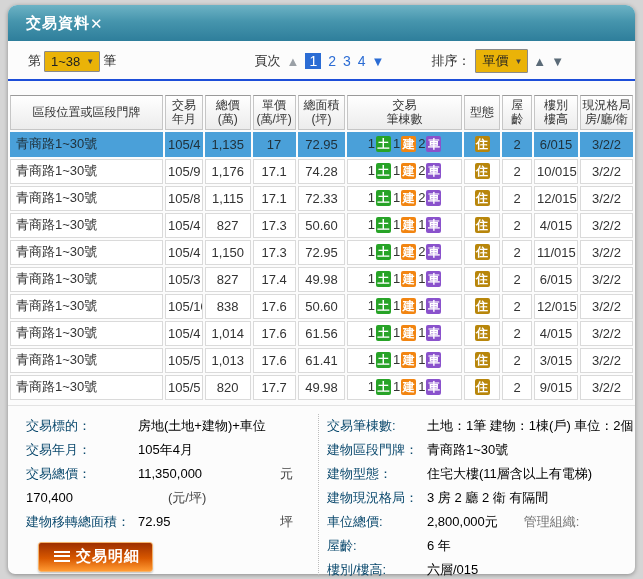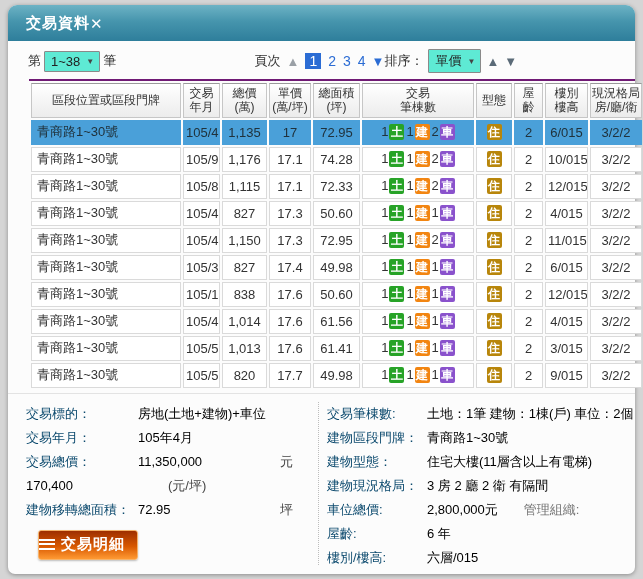--- a/index.html
+++ b/index.html
@@ -23,36 +23,36 @@
   }
   .titlebar .title { color:#fff; font-size:15px; font-weight:bold; letter-spacing:1px; }
   .titlebar .close { color:#fff; font-size:15px; font-weight:bold; cursor:pointer; line-height:1; }
   
   .controls {
     height:38px; display:flex; align-items:center; padding:2px 14px 0 20px;
     font-size:13px; color:#333;
   }
   .controls .rec   { flex:1; display:flex; align-items:center; gap:3px; }
   .controls .pager { display:flex; align-items:center; gap:6px; }
-  .controls .sort  { flex:1; display:flex; align-items:center; gap:5px; justify-content:flex-start; padding-right:10px; }
+  .controls .sort  { flex:1; display:flex; align-items:center; gap:5px; justify-content:center; padding-right:10px; }
   .selectbox {
     display:inline-flex; align-items:center; gap:6px;
-    border:1px solid #8a8a8a; background:#5eead4; border-radius:1px;
+    border:1px solid #8a8a8a; background:#eab308; border-radius:1px;
     padding:2px 5px 2px 6px; font-size:13px; color:#222; cursor:pointer;
   }
   .selectbox .caret { font-size:8px; color:#444; }
   .tri { font-size:13px; line-height:1; cursor:pointer; }
   .tri.gray  { color:#9aa0a6; }
   .tri.blue  { color:#2b6cd4; }
   .tri.slate { color:#5b6b78; }
   .pagelist { display:inline-flex; align-items:center; gap:7px; font-size:14px; }
   .page { color:#2b6cd4; cursor:pointer; }
   .page.current { background:#2b6cd4; color:#fff; padding:0 4px; }
   
-  .tablewrap { padding:0 0 0 0; border-top:2px solid #701a75;margin-left:21px; }
+  .tablewrap { padding:12px 0 0 0; border-top:2px solid #1d4ed8; }
   table { width:100%; border-collapse:separate; border-spacing:2px; table-layout:fixed; }
   th {
     background:linear-gradient(180deg,#ffffff,#ececec);
     border:1px solid #c6c6c6; border-top:1px solid #9a9a9a;
     font-size:12px; font-weight:normal; color:#333;
     padding:2px 0; line-height:1.2; height:32px;
   }
   td {
     background:#fff; border:1px solid #dadada;
     font-size:13px; color:#333; text-align:center;
@@ -82,21 +82,21 @@
   .dunit  { color:#444; }
   .dcol-left  .dlabel { width:112px; }
   .dcol-left  .dval   { width:142px; }
   .dcol-right .dlabel { width:100px; }
   .dcol-right .dextra-label { margin-left:26px; color:#737373; }
   .detail-btn {
     margin:8px 0 0 12px; display:inline-flex; align-items:center;
     background:linear-gradient(180deg,#9e2f00 0%,#d85800 55%,#ff9a33 100%);
     border:1px solid #f5b36b; border-radius:3px; cursor:pointer;
     color:#fff; font-size:15px; font-weight:bold; letter-spacing:1px;
-    padding:4px 12px 5px 0; font-family:inherit;
+    padding:4px 12px 5px 15px; font-family:inherit;
     box-shadow:0 1px 2px rgba(0,0,0,.25);
   }
   .menu-bars {
     width:16px; height:11px; margin-right:6px; display:inline-block;
     background:repeating-linear-gradient(to bottom,#fff 0 2px,rgba(255,255,255,0) 2px 4.5px);
   }
 </style>
 </head>
 <body>
 

